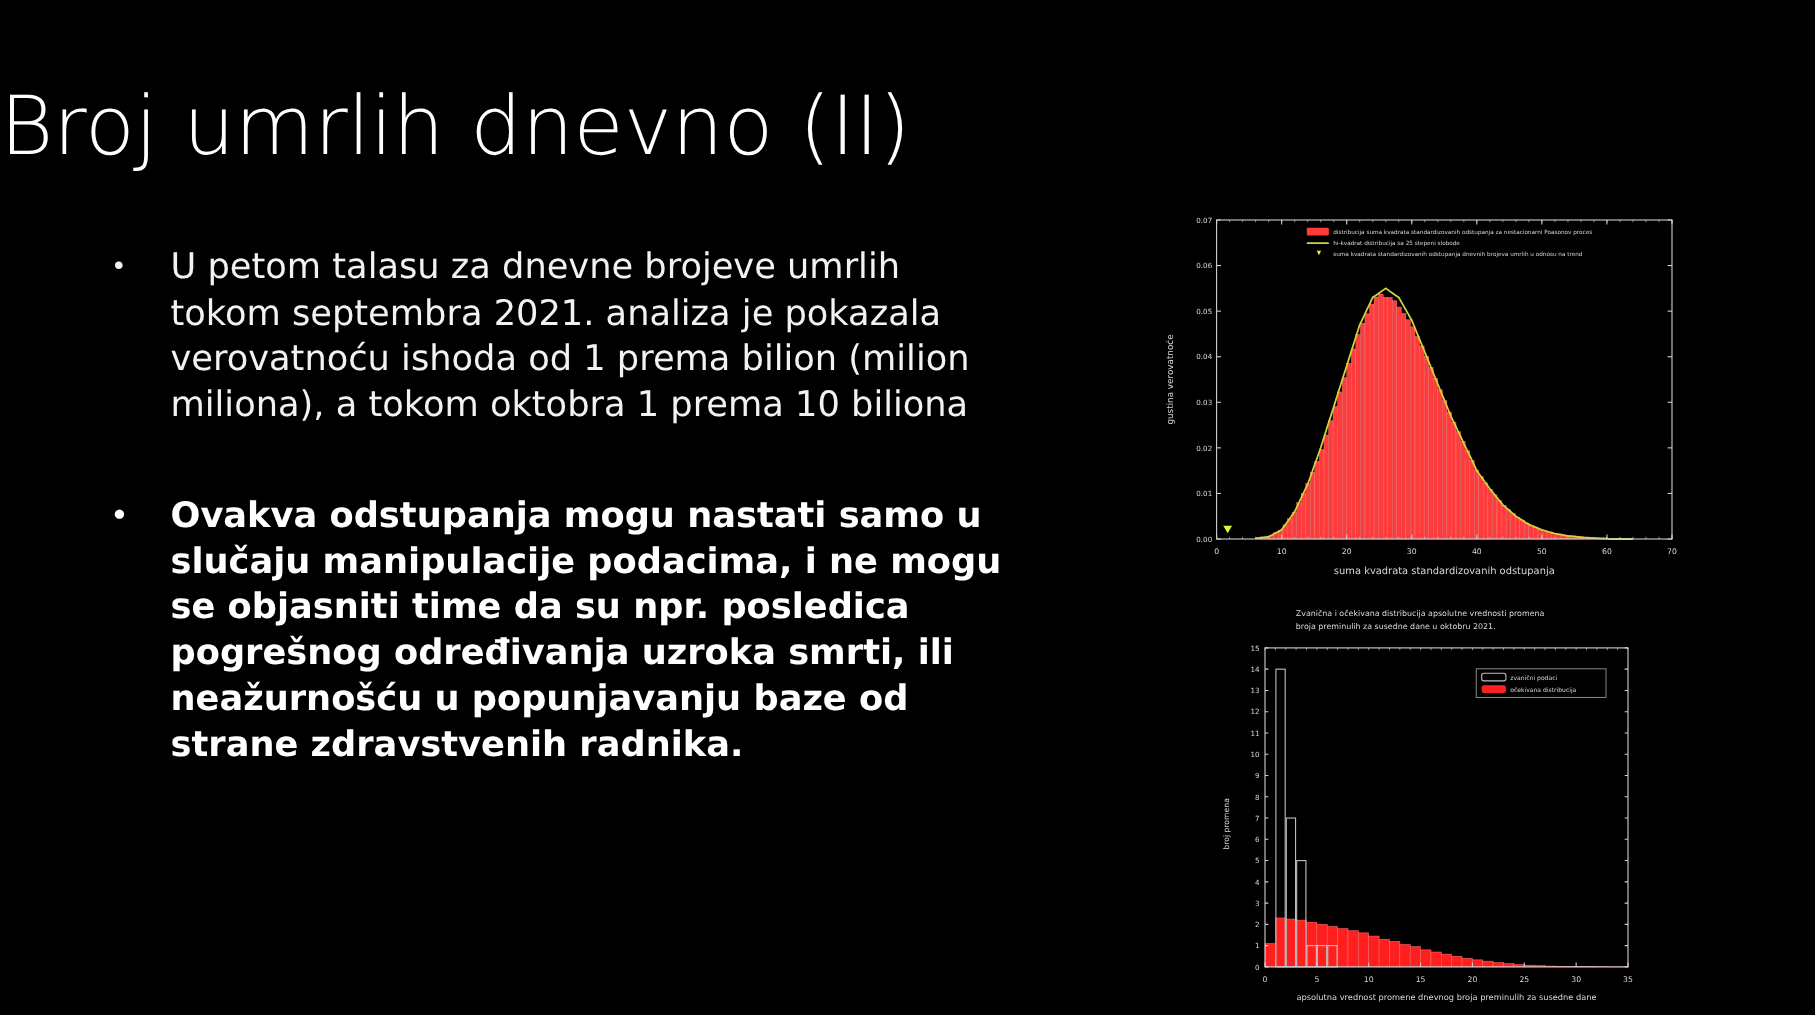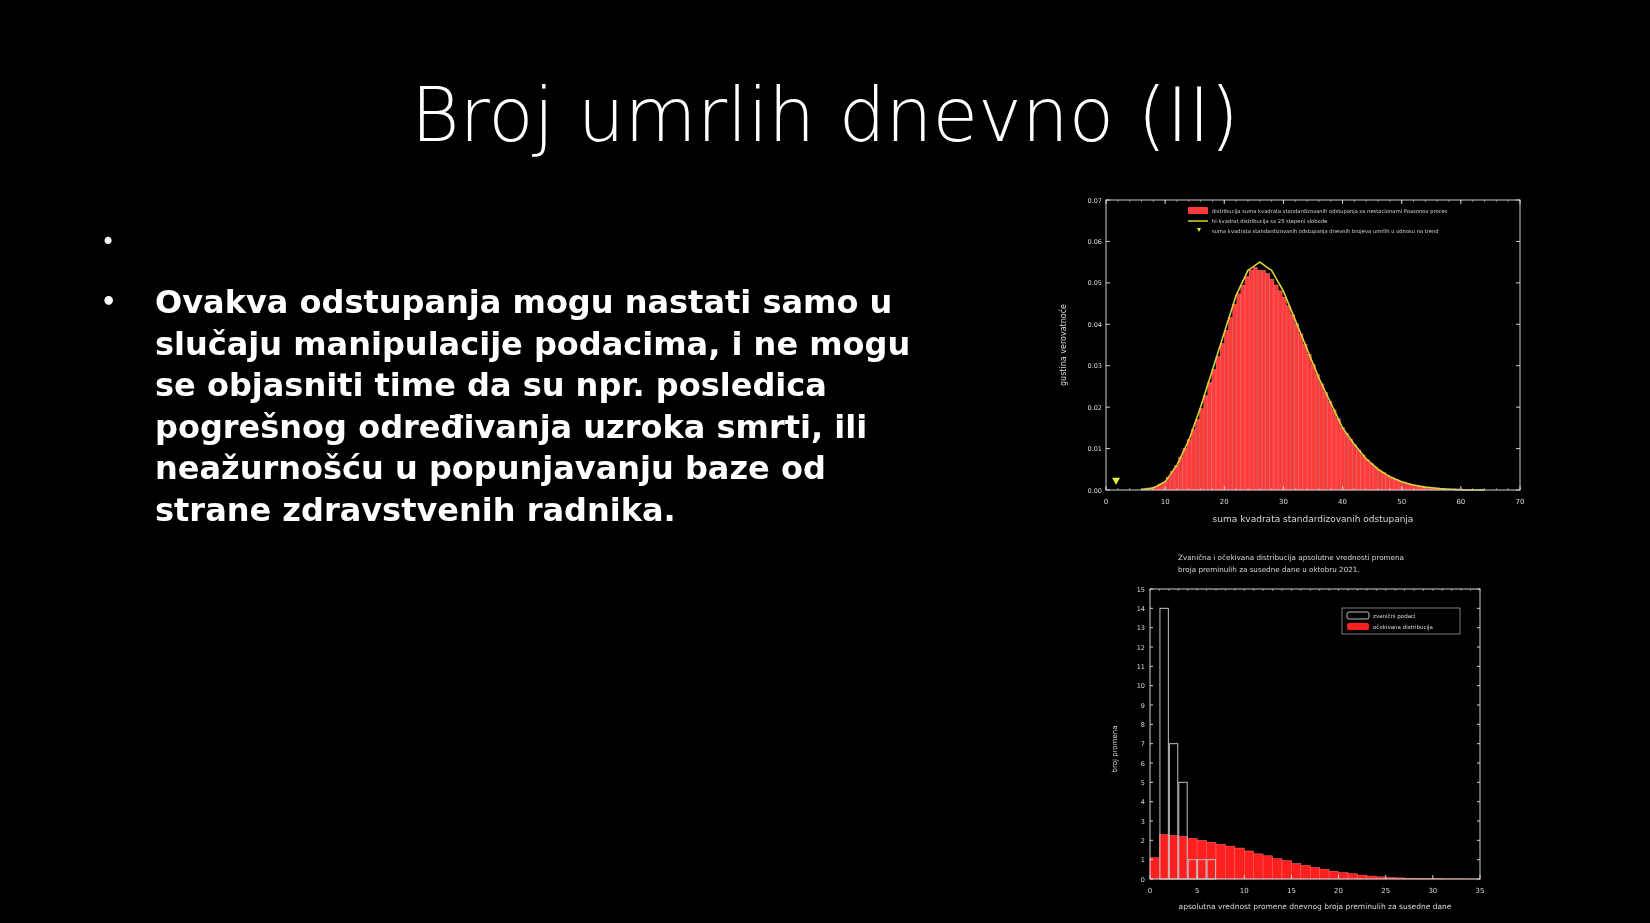--- a/index.html
+++ b/index.html
@@ -1,35 +1,36 @@
 <!DOCTYPE html>
 <html><head>
 <meta charset="utf-8">
 <style>
   html, body { margin: 0; padding: 0; background: #000; }
   body { width: 1650px; height: 923px; position: relative; overflow: hidden;
          font-family: "DejaVu Sans", "Liberation Sans", sans-serif; color: #fff; }
-  .slide-title { position: absolute; left: 0; width: 1650px; top: 72px; text-align: center;
+  .slide-title { position: absolute; left: 0; width: 1650px; top: 72px; text-align: left;
                  font-size: 74px; font-weight: 300; letter-spacing: 0px; color: #fff;
                  font-family: "DejaVu Sans", sans-serif; }
   .bullets { position: absolute; left: 95px; top: 222px; width: 820px; }
   .bullet { position: relative; padding-left: 60px; font-size: 32px; line-height: 41.5px; color: #f2f2f2; }
   .bullet .dot { position: absolute; left: 6px; top: 0; font-size: 24px; }
   .bullet.b2 { margin-top: 60px; font-weight: bold; color: #fff; line-height: 41.5px; }
   .chart { position: absolute; }
   .chart svg text { font-family: "DejaVu Sans", sans-serif; fill: #d8d8d8; }
 </style>
 </head>
 <body>
 
 <div class="slide-title">Broj umrlih dnevno (II)</div>
 
 <div class="bullets">
   <div class="bullet b1">
     <span class="dot">•</span>
+    <span>U petom talasu za dnevne brojeve umrlih tokom septembra 2021. analiza je pokazala verovatnoću ishoda od 1 prema bilion (milion miliona), a tokom oktobra  1 prema 10 biliona</span>
   </div>
   <div class="bullet b2">
     <span class="dot">•</span>
     <span>Ovakva odstupanja mogu nastati samo u slučaju manipulacije podacima, i ne mogu se objasniti time da su npr. posledica pogrešnog određivanja uzroka smrti, ili neažurnošću u popunjavanju baze od strane zdravstvenih radnika.</span>
   </div>
 </div>
 
 <div class="chart" id="chart-top" style="left:1040px; top:185px; width:500px; height:345px;">
   <svg id="svg-top" width="500" height="345">
       <g>

